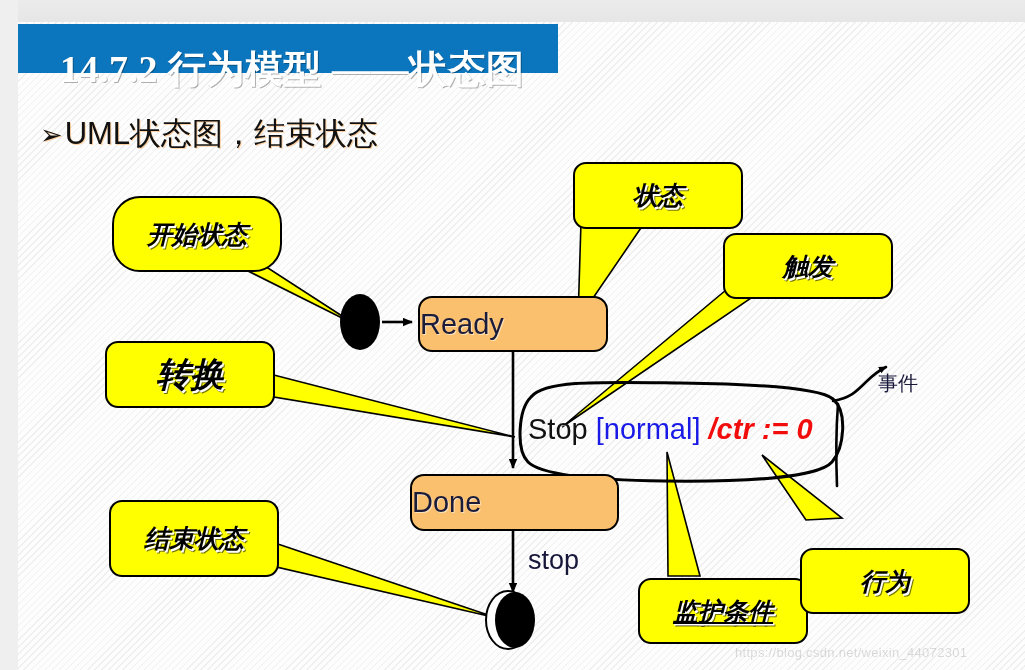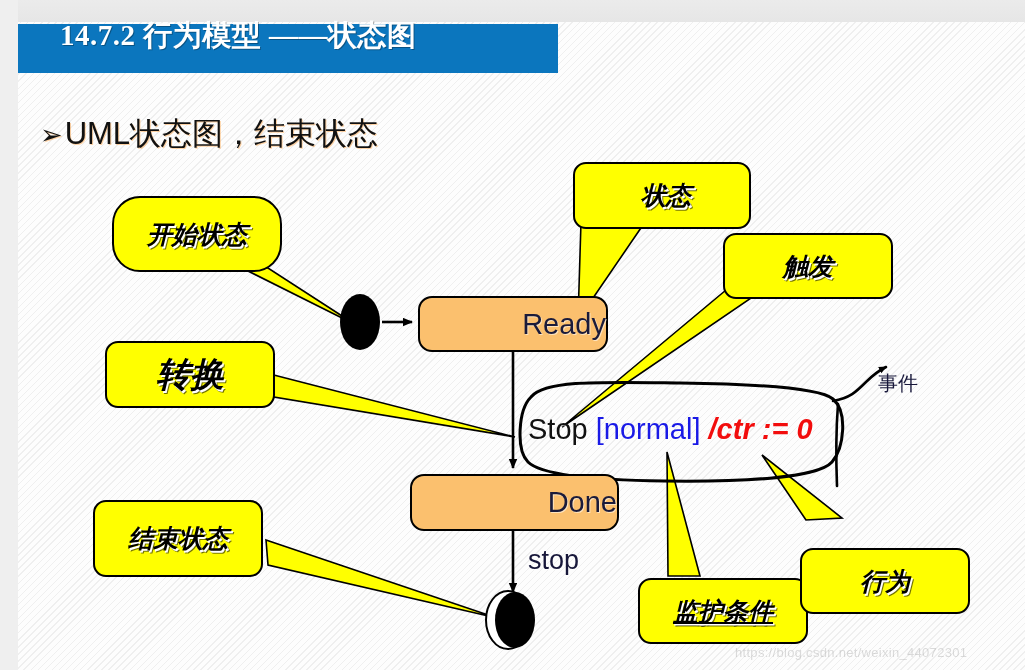--- a/index.html
+++ b/index.html
@@ -23,23 +23,23 @@
   #left-strip{
     position:absolute;left:0;top:0;width:18px;height:670px;
     background:#efefef;
   }
   
   #title-bar{
     position:absolute;left:18px;top:24px;width:540px;height:49px;
     background:#0b76be;
   }
   #title-text{
-    position:absolute;left:60px;top:16px;width:500px;
+    position:absolute;left:60px;top:44px;width:500px;
     font-family:"Liberation Serif", serif;
-    font-weight:bold;font-size:29px;color:#ffffff;
+    font-weight:bold;font-size:38px;color:#ffffff;
     letter-spacing:0.5px;white-space:nowrap;
     text-shadow:1px 1px 0 rgba(0,0,0,0.30);
   }
   
   #subtitle{
     position:absolute;left:40px;top:113px;
     font-size:31px;color:#111;white-space:nowrap;
     text-shadow:1px 1px 0 rgba(255,160,60,0.45);
   }
   #subtitle .bullet{
@@ -48,21 +48,21 @@
   }
   
   #canvas{position:absolute;left:0;top:0;width:1025px;height:670px;}
 
   
   .state-box{
     position:absolute;
     background:#fbc06e;
     border:2px solid #000;
     border-radius:14px;
-    display:flex;align-items:center;justify-content:flex-end;
+    display:flex;align-items:center;justify-content:flex-start;
     font-size:29px;color:#1b1b3a;
     text-shadow:1px 1px 0 rgba(255,255,255,0.55);
   }
   #state-ready{left:418px;top:296px;width:186px;height:52px;}
   #state-done{left:410px;top:474px;width:205px;height:53px;}
 
   
   #trans-label{
     position:absolute;left:528px;top:413px;
     font-size:29px;white-space:nowrap;
@@ -88,22 +88,22 @@
     background:#ffff00;
     border:2px solid #000;
     border-radius:13px;
     display:flex;align-items:center;justify-content:center;
     font-weight:bold;font-style:italic;
     color:#000;
     text-shadow:1.5px 1.5px 0 #ffffff, 2.5px 2.5px 0 rgba(0,0,0,0.55);
   }
   #co-start {left:112px;top:196px;width:166px;height:72px;font-size:25px;border-radius:28px;}
   #co-trans {left:105px;top:341px;width:166px;height:63px;font-size:34px;}
-  #co-end   {left:93px;top:500px;width:166px;height:73px;font-size:25px;align-items:center;}
-  #co-state {left:573px;top:162px;width:166px;height:63px;font-size:25px;padding-left:8px;}
+  #co-end   {left:109px;top:500px;width:166px;height:73px;font-size:25px;align-items:center;}
+  #co-state {left:573px;top:162px;width:166px;height:63px;font-size:25px;}
   #co-trigger{left:723px;top:233px;width:166px;height:62px;font-size:25px;}
   #co-guard {left:638px;top:578px;width:166px;height:62px;font-size:25px;text-decoration:underline;}
   #co-action{left:800px;top:520px;width:166px;height:62px;font-size:25px;margin-top:28px;}
 
   #watermark{
     position:absolute;left:735px;top:645px;
     font-size:13px;color:rgba(140,140,140,0.30);
     white-space:nowrap;letter-spacing:0.3px;
   }
 </style>

